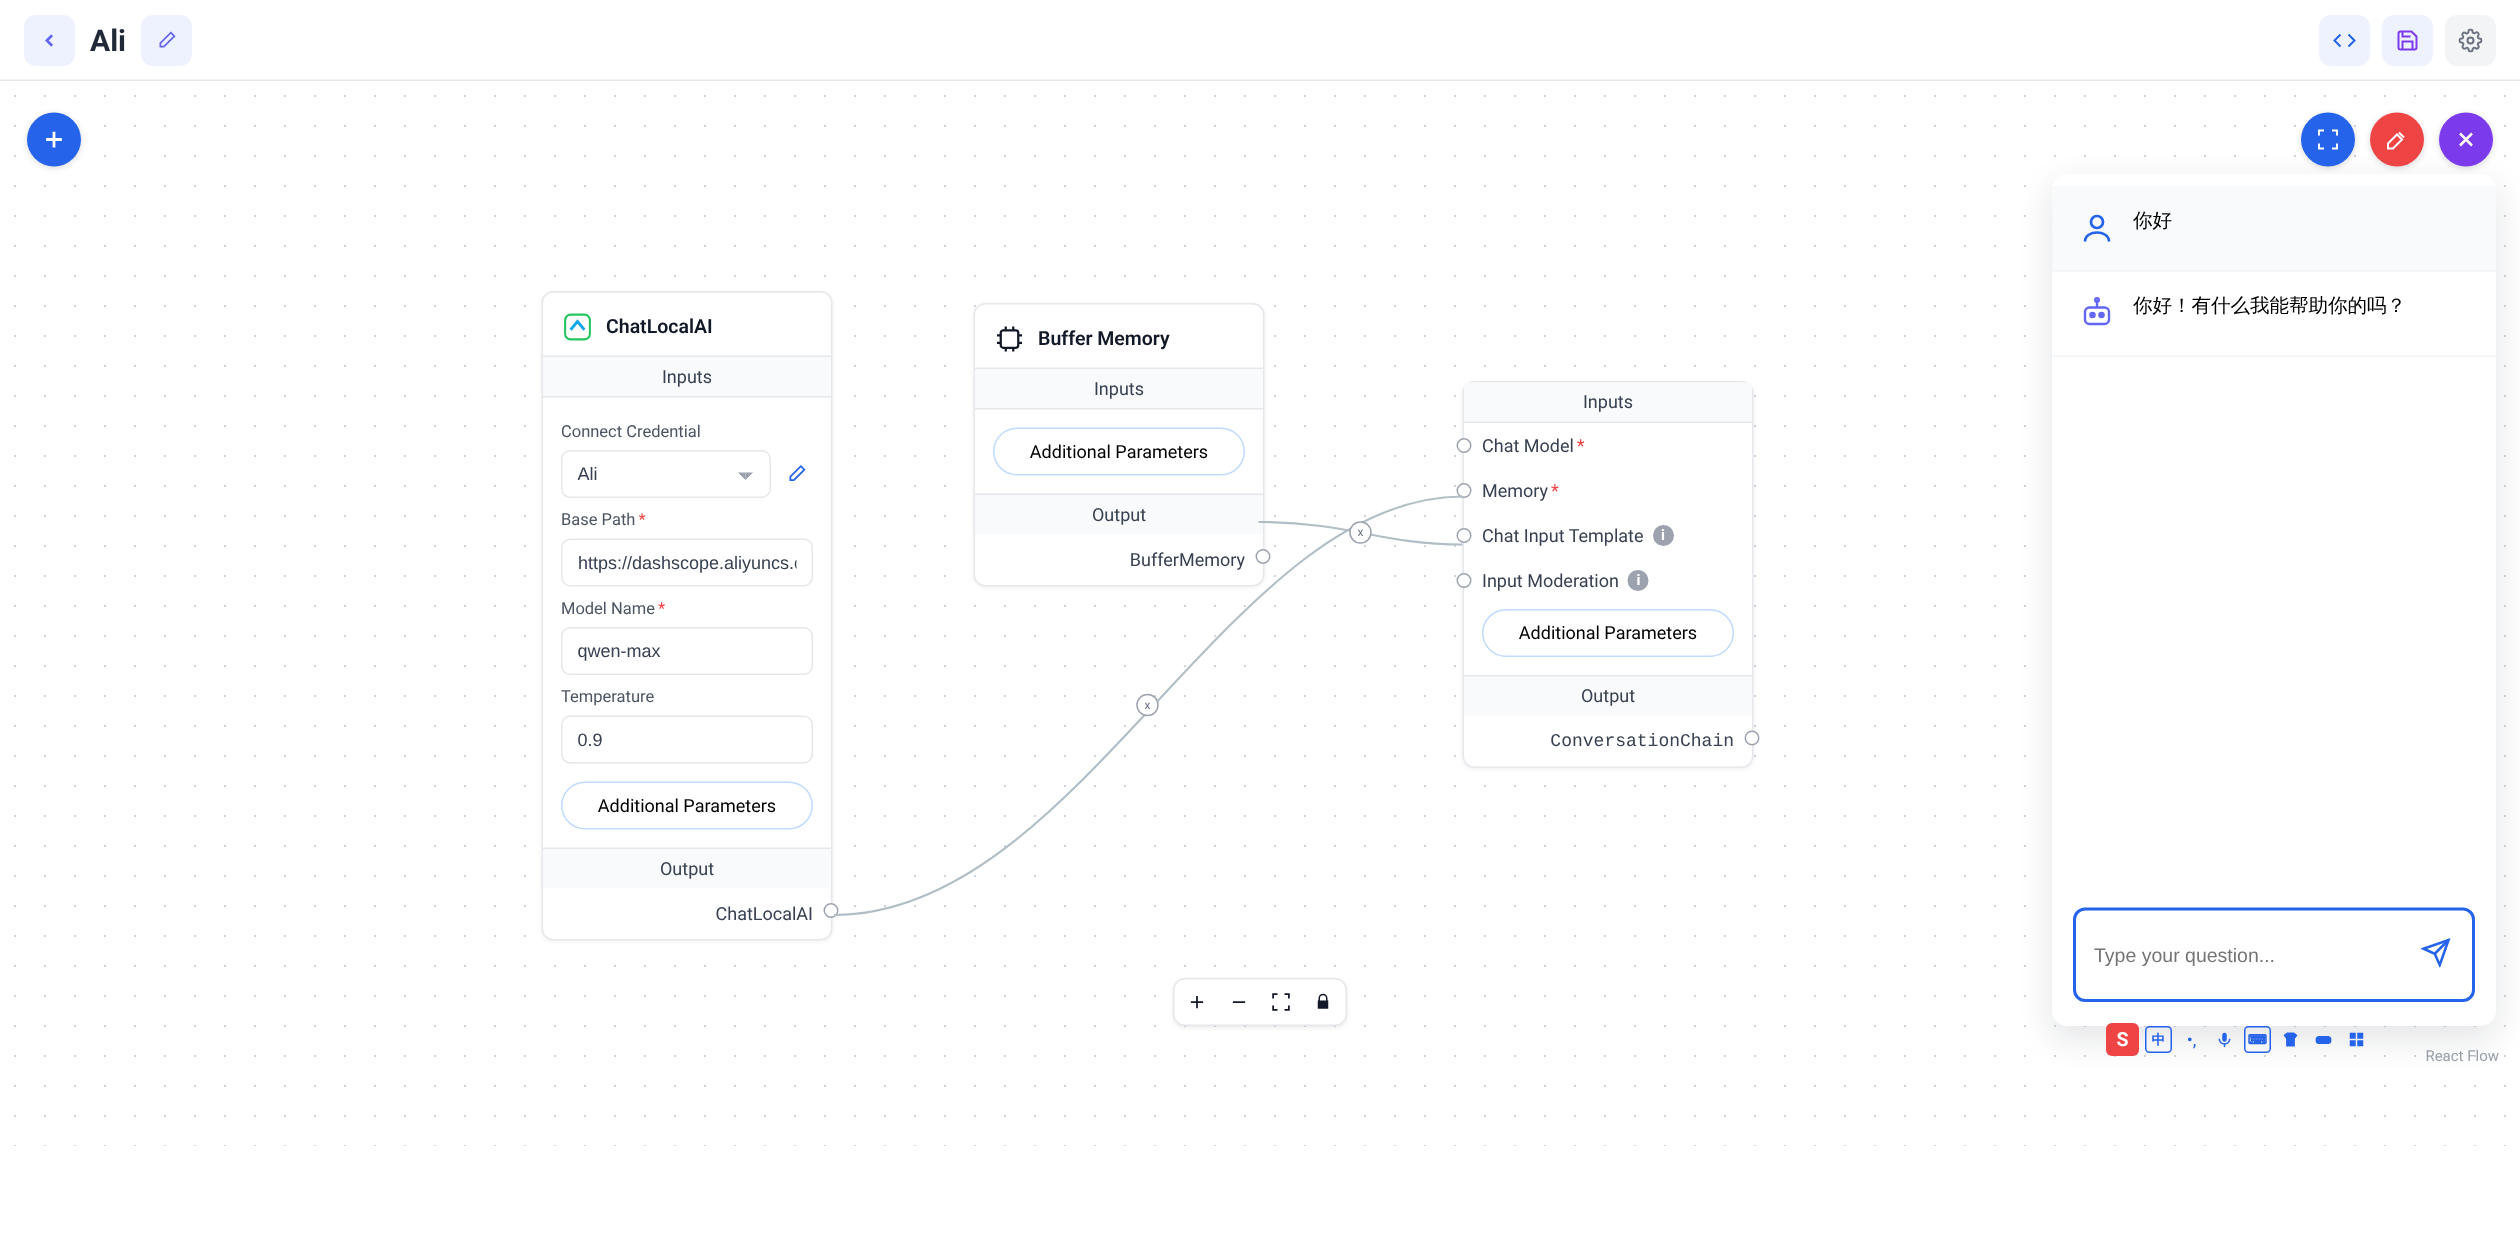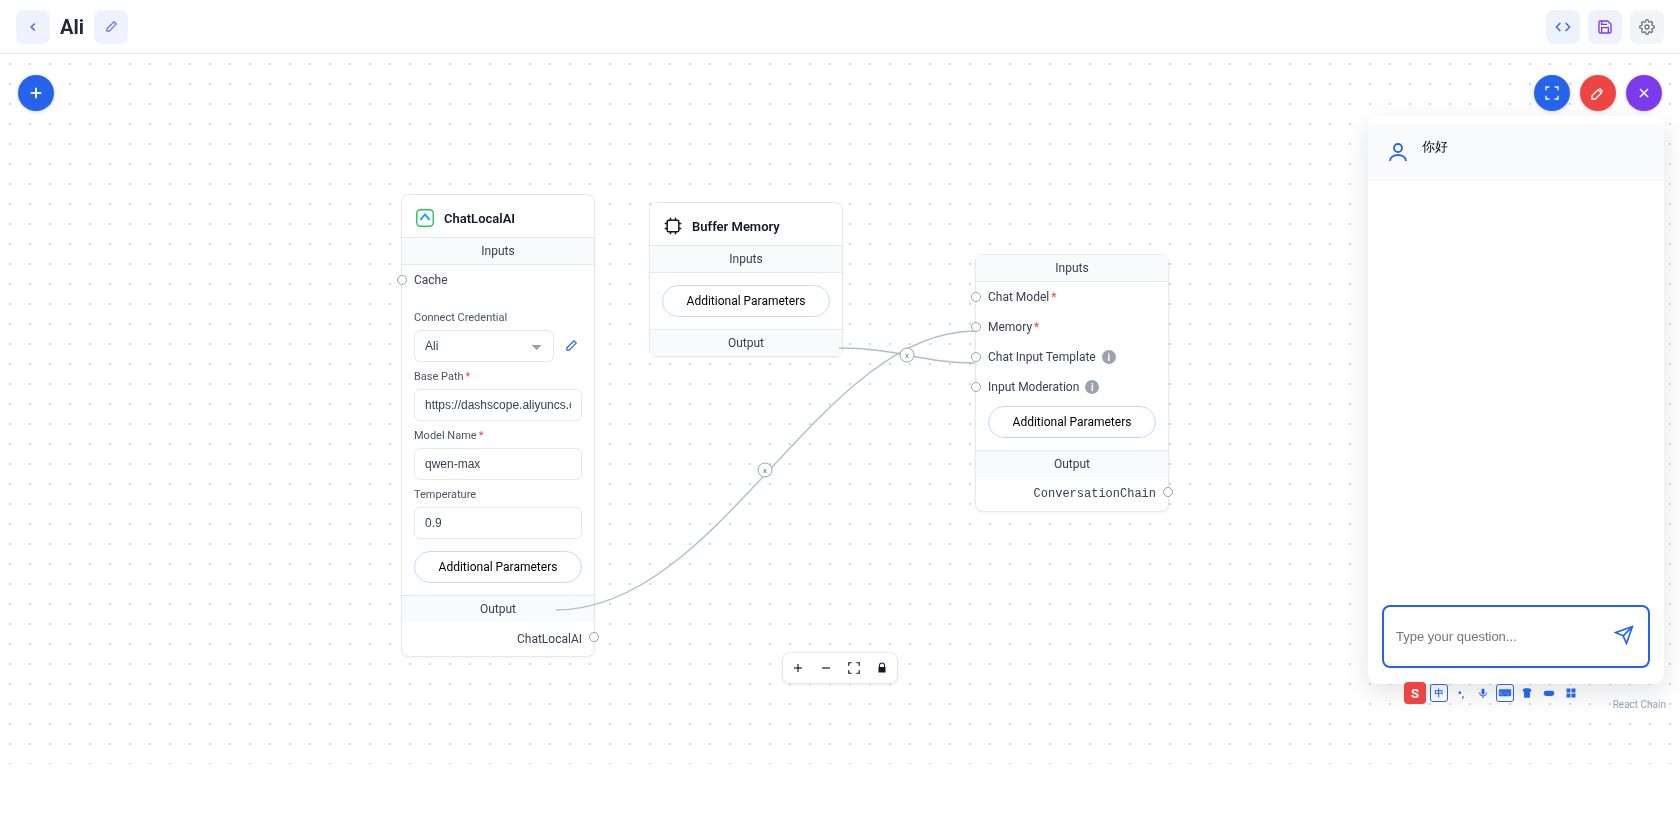--- a/index.html
+++ b/index.html
@@ -127,35 +127,31 @@
 
       <path class="edge" d="M556 556 C 720 556, 820 277, 975 277"></path>
       <circle class="edge-x" cx="765" cy="416" r="7"></circle>
       <text class="edge-x-txt" x="765" y="416">x</text>
 
       <path class="edge" d="M839 294 C 900 294, 920 309, 975 309"></path>
       <circle class="edge-x" cx="907" cy="301" r="7"></circle>
       <text class="edge-x-txt" x="907" y="301">x</text>
     </svg>
 
-    <div class="node" style="left:361px; top:140px;margin-left:40px;">
+    <div class="node" style="left:361px; top:140px;">
       <div class="node-hdr">
         <span class="nicon">
           <svg width="22" height="22" viewBox="0 0 24 24">
               <rect x="3" y="3" rx="4" width="18" height="18" fill="#fff" stroke="#22c55e" stroke-width="1.5"></rect>
               <path d="M7 14 L12 8 L17 14" fill="none" stroke="#0ea5e9" stroke-width="2"></path>
             </svg>
         </span>
         <span>ChatLocalAI</span>
       </div>
       <div class="section-bar">Inputs</div>
-      <div class="input-port-row">
-        <span class="port-left"></span>
-        <span>Cache</span>
-      </div>
       <div class="node-body">
         <div class="field-label">Connect Credential</div>
         <div class="cred-row">
           <select class="field-select">
             <option>Ali</option>
           </select>
           <span class="mini-edit">
             <svg width="14" height="14" viewBox="0 0 24 24" fill="none" stroke="currentColor" stroke-width="2">
                 <path d="M17 3l4 4-12 12H5v-4L17 3z"></path>
               </svg>
@@ -191,20 +187,24 @@
               <line x1="19" y1="15" x2="22" y2="15"></line>
             </svg>
         </span>
         <span>Buffer Memory</span>
       </div>
       <div class="section-bar">Inputs</div>
       <div class="node-body">
         <div class="pill-btn" style="margin-top:4px;">Additional Parameters</div>
       </div>
       <div class="section-bar bottom">Output</div>
+      <div class="output-row" style="position:relative;">
+        <span>BufferMemory</span>
+        <span class="port-right"></span>
+      </div>
     </div>
 
     <div class="node" style="left:975px; top:200px;">
       <div class="section-bar">Inputs</div>
       <div class="input-port-row">
         <span class="port-left"></span>
         <span>Chat Model</span>
           <span class="req">*</span>
       </div>
       <div class="input-port-row">
@@ -252,21 +252,21 @@
             <path d="M21 16v5h-5"></path>
           </svg>
         </div>
       <div class="ctrl">
           <svg width="12" height="12" viewBox="0 0 24 24" fill="currentColor">
             <path d="M6 10V7a6 6 0 1112 0v3h1v11H5V10h1zm2 0h8V7a4 4 0 00-8 0v3z"></path>
           </svg>
         </div>
     </div>
 
-    <div class="attrib">React Chain</div>
+    <div class="attrib">React Flow</div>
   </div>
 
   <div class="add-fab">
     <svg width="18" height="18" viewBox="0 0 24 24" stroke="white" stroke-width="2.5">
         <line x1="12" y1="5" x2="12" y2="19"></line>
         <line x1="5" y1="12" x2="19" y2="12"></line>
       </svg>
   </div>
 
   <div class="float-btns">
@@ -295,20 +295,32 @@
   <div class="chat-panel">
     <div class="chat-msgs">
       <div class="msg">
         <span class="avatar">
           <svg width="24" height="24" viewBox="0 0 24 24" fill="none" stroke="#2563eb" stroke-width="1.8">
               <circle cx="12" cy="8" r="4"></circle>
               <path d="M4 21c0-4 4-6 8-6s8 2 8 6"></path>
             </svg>
         </span>
         <span>你好</span>
+      </div>
+      <div class="msg">
+        <span class="avatar">
+          <svg width="24" height="24" viewBox="0 0 24 24" fill="none" stroke="#6366f1" stroke-width="1.6">
+              <rect x="4" y="8" width="16" height="11" rx="3"></rect>
+              <circle cx="9" cy="13" r="1.4" fill="#6366f1"></circle>
+              <circle cx="15" cy="13" r="1.4" fill="#6366f1"></circle>
+              <line x1="12" y1="3" x2="12" y2="8"></line>
+              <circle cx="12" cy="3" r="1.2"></circle>
+            </svg>
+        </span>
+        <span>你好！有什么我能帮助你的吗？</span>
       </div>
     </div>
     <div class="chat-input-wrap">
       <div class="chat-input">
         <input type="text" placeholder="Type your question..." style="">
         <span class="send-btn">
           <svg width="20" height="20" viewBox="0 0 24 24" fill="none" stroke="currentColor" stroke-width="2">
               <line x1="22" y1="2" x2="11" y2="13"></line>
               <polygon points="22 2 15 22 11 13 2 9 22 2"></polygon>
             </svg>

